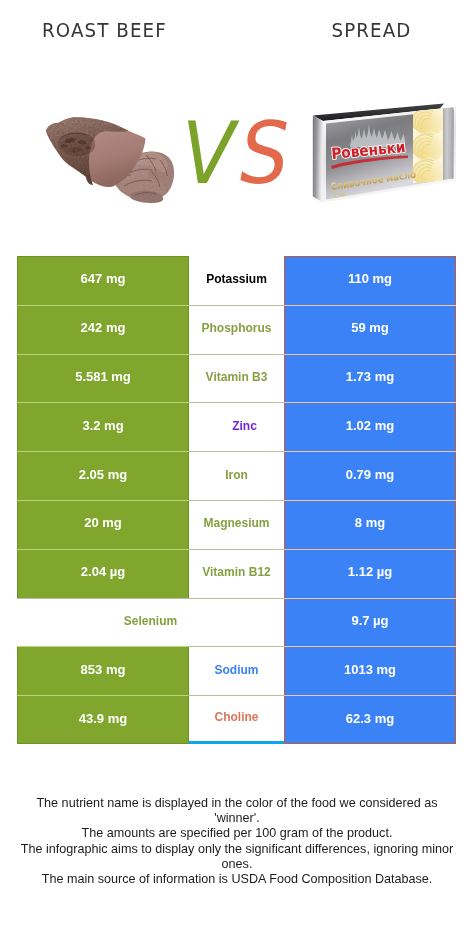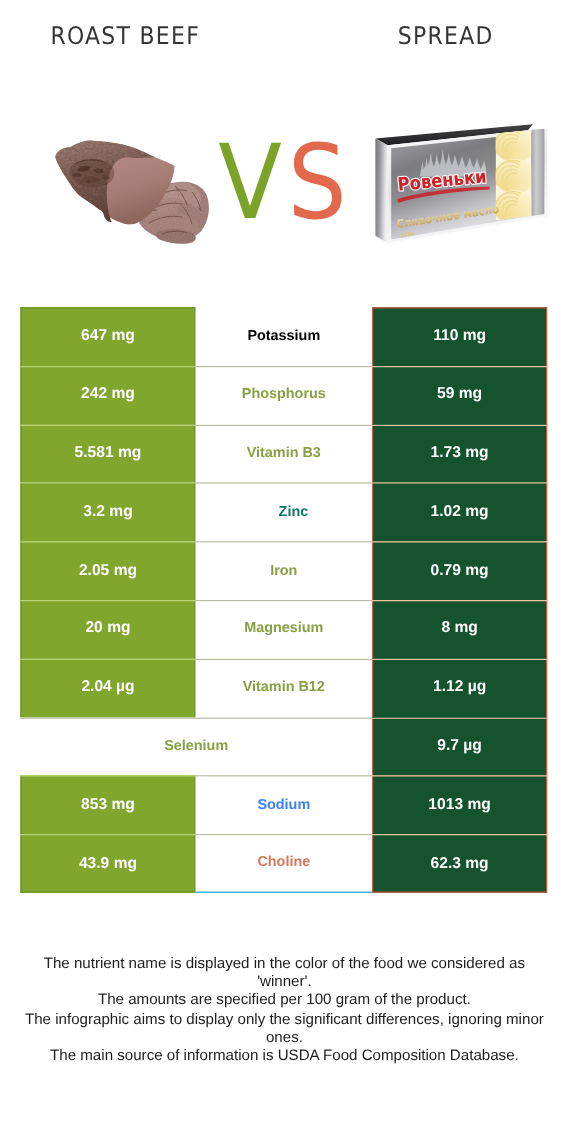--- a/index.html
+++ b/index.html
@@ -4,36 +4,36 @@
 <title>Roast beef vs Spread</title>
 <style>
   html,body{margin:0;padding:0;}
   body{width:474px;height:934px;background:#ffffff;font-family:"Liberation Sans",sans-serif;overflow:hidden;}
   .page{position:relative;width:474px;height:934px;background:#fff;}
 
   .title{position:absolute;top:20px;font-family:"DejaVu Sans Condensed","DejaVu Sans",sans-serif;font-size:20.3px;font-weight:200;letter-spacing:1.1px;color:#353535;text-align:center;line-height:20px;white-space:nowrap;}
   .title.left{left:42px;width:121px;}
   .title.right{left:311px;width:121px;}
 
-  .vs{position:absolute;left:4px;top:110px;width:468px;text-align:center;font-family:"DejaVu Sans Condensed","DejaVu Sans",sans-serif;font-size:86px;line-height:86px;font-weight:200;letter-spacing:5px;}
+  .vs{position:absolute;left:4px;top:110px;width:468px;text-align:center;font-family:"DejaVu Sans Condensed","DejaVu Sans",sans-serif;font-size:86px;line-height:86px;font-weight:200;letter-spacing:5px;font-style:italic;}
   .vs .v{color:#7ba229;}
   .vs .s{color:#e2694b;}
 
   .photo{position:absolute;left:0;top:0;width:474px;height:240px;}
 
   .table{position:absolute;left:17px;top:256px;width:439px;}
   .row{position:relative;display:flex;height:48.8px;}
-  .c-left,.c-right{width:146px;display:flex;align-items:center;justify-content:center;color:#fff;font-size:13px;font-weight:bold;letter-spacing:0px;padding-bottom:3px;box-sizing:border-box;}
+  .c-left,.c-right{width:172px;display:flex;align-items:center;justify-content:center;color:#fff;font-size:13px;font-weight:bold;letter-spacing:0px;padding-bottom:3px;box-sizing:border-box;}
   .c-left{background:#80a62e;box-shadow:inset 1px 0 0 #6f9126, inset -1px 0 0 #6f9126;}
-  .c-right{background:#14532d;box-shadow:inset 1px 0 0 #c45b41, inset -1px 0 0 #c45b41;}
+  .c-right{background:#3b82f6;box-shadow:inset 1px 0 0 #c45b41, inset -1px 0 0 #c45b41;}
   .c-mid{flex:1;display:flex;align-items:center;justify-content:center;font-size:12px;font-weight:bold;letter-spacing:0px;background:#fff;padding-bottom:3px;box-sizing:border-box;}
   .row + .row .c-left{box-shadow:inset 0 1px 0 #b9d577, inset 1px 0 0 #6f9126, inset -1px 0 0 #6f9126;}
   .row + .row .c-right{box-shadow:inset 0 1px 0 #f5c3a2, inset 1px 0 0 #c45b41, inset -1px 0 0 #c45b41;}
   .row + .row .c-mid{border-top:1px solid #b8bca5;}
-  .row:last-child .c-mid{border-bottom:1px solid #0ea5e9;}
+  .row:last-child .c-mid{border-bottom:3px solid #0ea5e9;}
   .row:first-child .c-left{box-shadow:inset 1px 0 0 #6f9126, inset -1px 0 0 #6f9126, inset 0 1px 0 #6f9126;}
   .row:first-child .c-right{box-shadow:inset 1px 0 0 #c45b41, inset -1px 0 0 #c45b41, inset 0 1px 0 #c45b41;}
   .row:last-child .c-left{box-shadow:inset 0 1px 0 #b9d577, inset 1px 0 0 #6f9126, inset -1px 0 0 #6f9126, inset 0 -1px 0 #6f9126;}
   .row:last-child .c-right{box-shadow:inset 0 1px 0 #f5c3a2, inset 1px 0 0 #c45b41, inset -1px 0 0 #c45b41, inset 0 -1px 0 #c45b41;}
 
   .footer{position:absolute;left:0;top:795.5px;width:474px;text-align:center;font-size:12.6px;color:#1c1c1c;line-height:15.35px;}
 </style>
 </head>
 <body>
 
@@ -245,21 +245,21 @@
         <div class="c-mid" style="color: rgb(135, 160, 67);">Phosphorus</div>
         <div class="c-right">59 mg</div>
       </div>
       <div class="row">
         <div class="c-left">5.581 mg</div>
         <div class="c-mid" style="color: rgb(135, 160, 67);">Vitamin B3</div>
         <div class="c-right">1.73 mg</div>
       </div>
       <div class="row">
         <div class="c-left">3.2 mg</div>
-        <div class="c-mid" style="color: #0f766e; padding-left: 16px;">Zinc</div>
+        <div class="c-mid" style="color: #6d28d9; padding-left: 16px;">Zinc</div>
         <div class="c-right">1.02 mg</div>
       </div>
       <div class="row">
         <div class="c-left">2.05 mg</div>
         <div class="c-mid" style="color: rgb(135, 160, 67);">Iron</div>
         <div class="c-right">0.79 mg</div>
       </div>
       <div class="row">
         <div class="c-left">20 mg</div>
         <div class="c-mid" style="color: rgb(135, 160, 67);">Magnesium</div>

